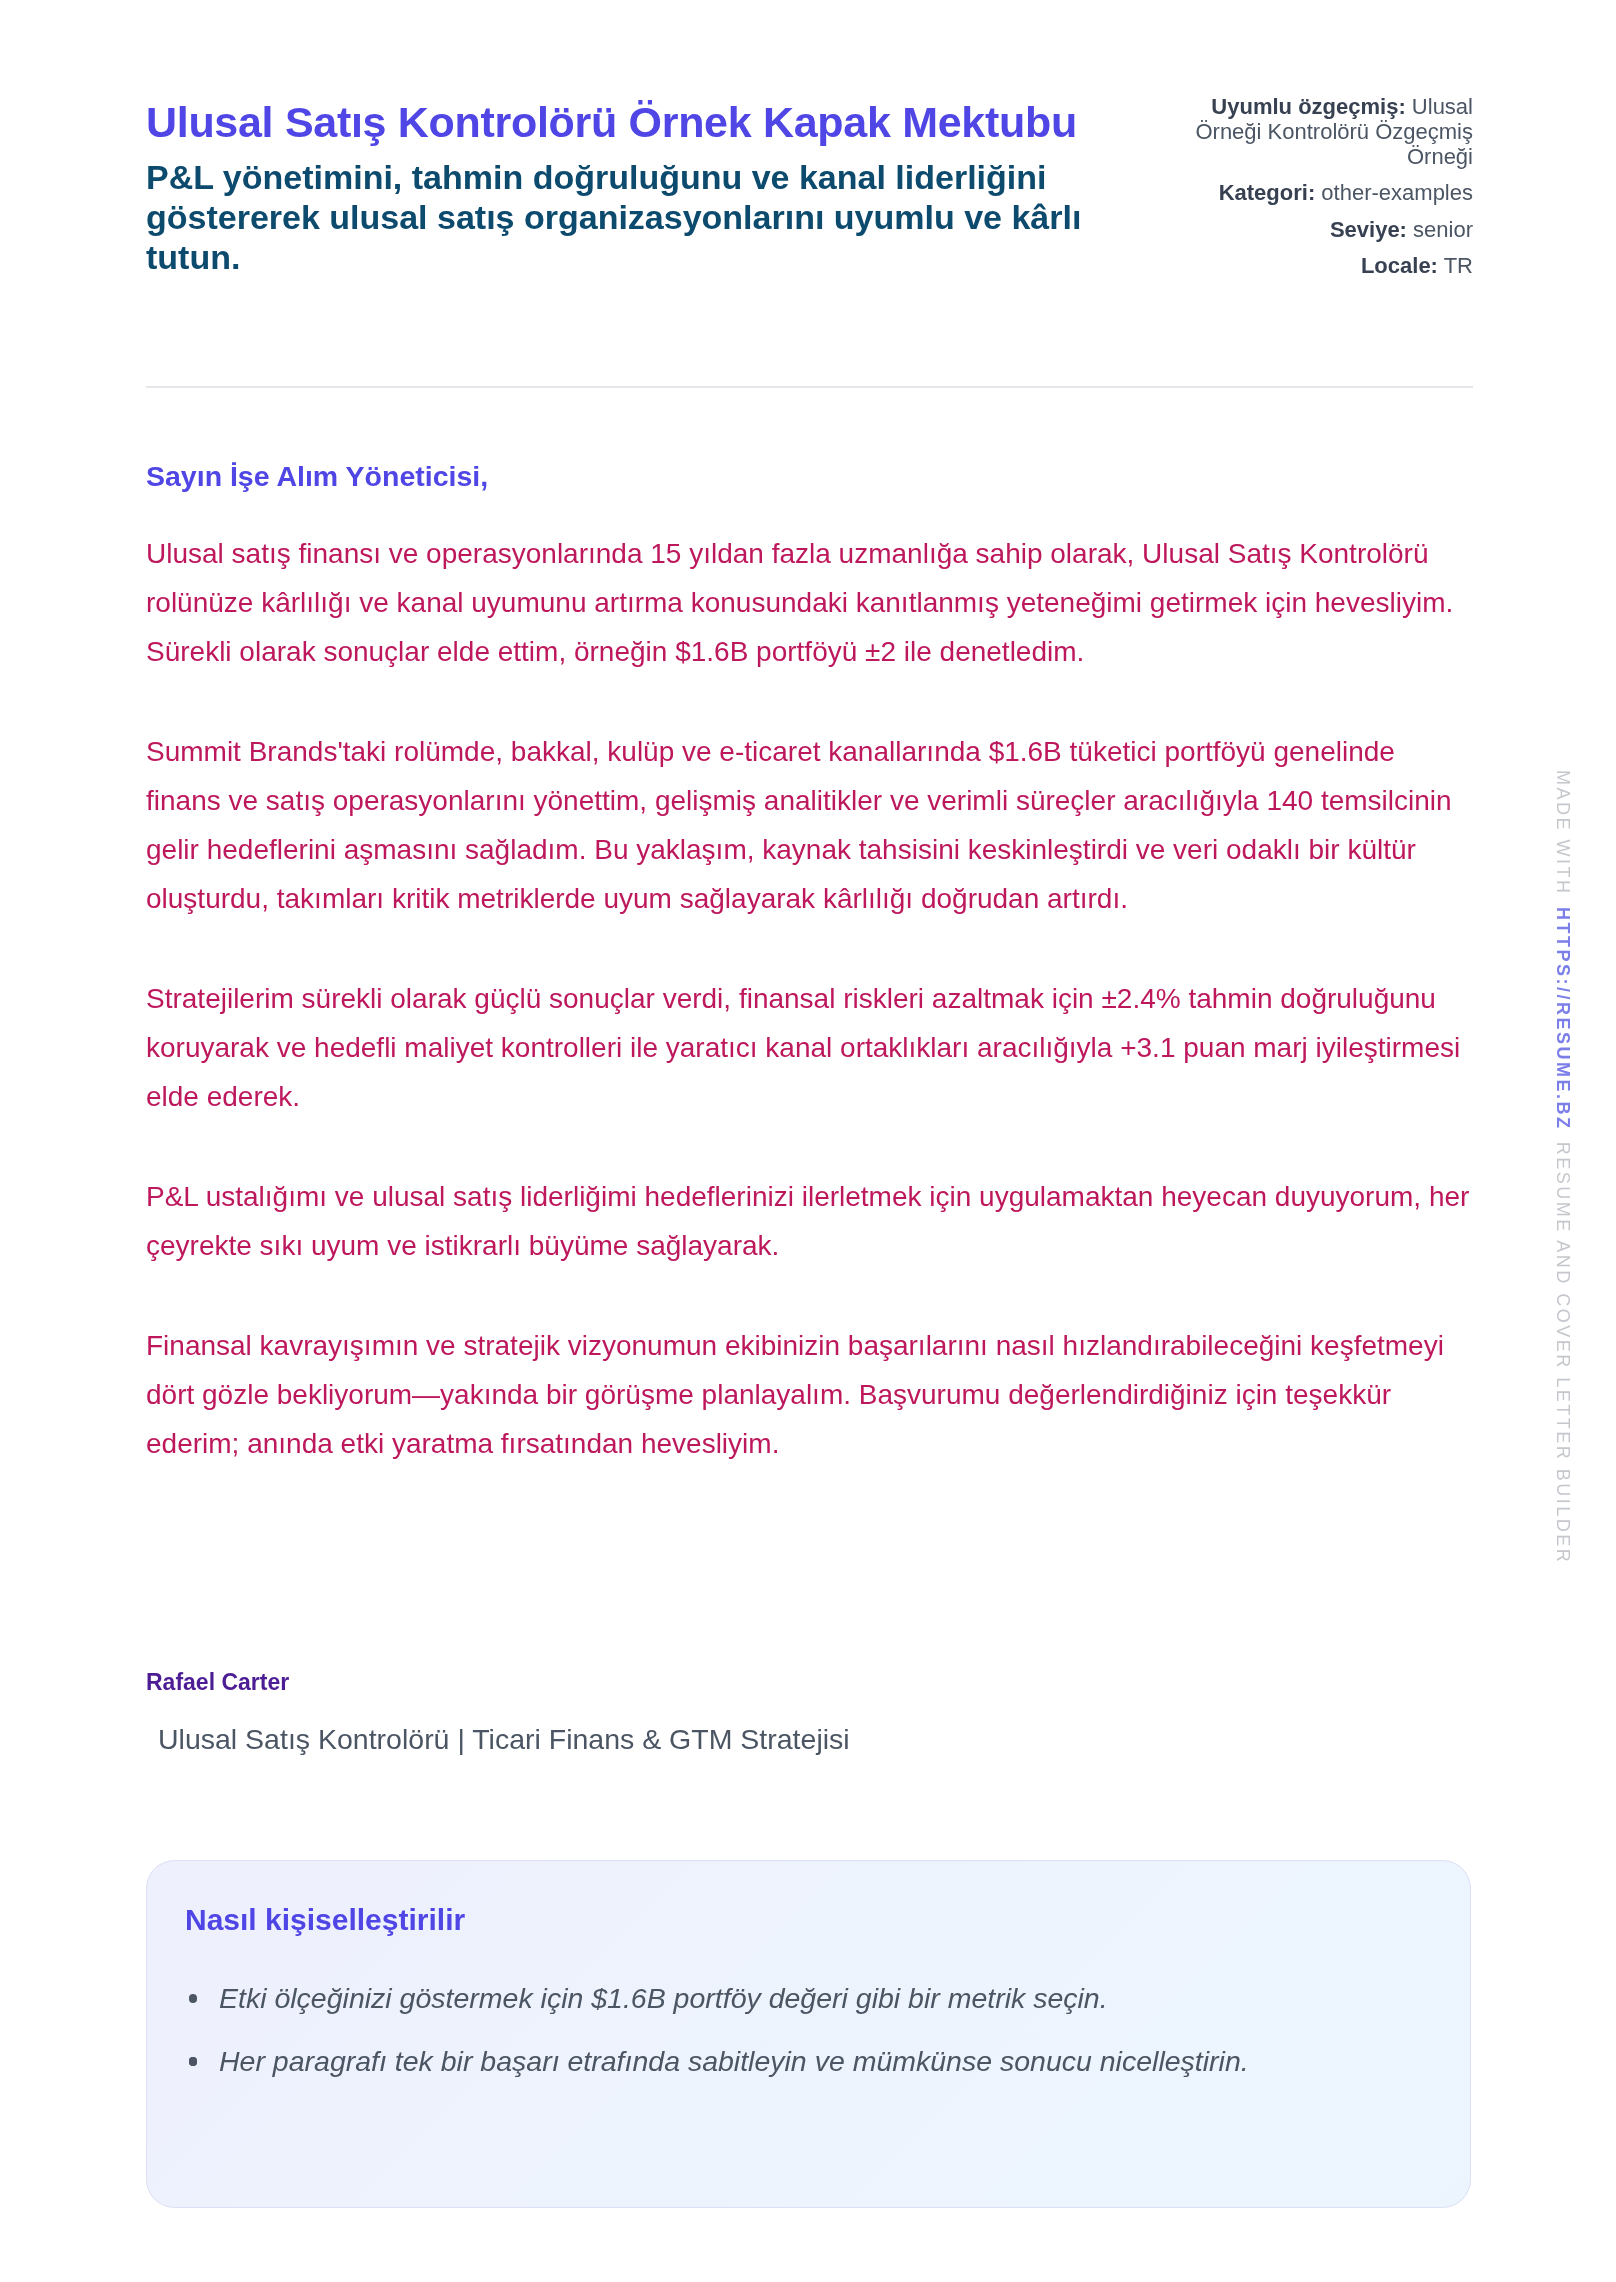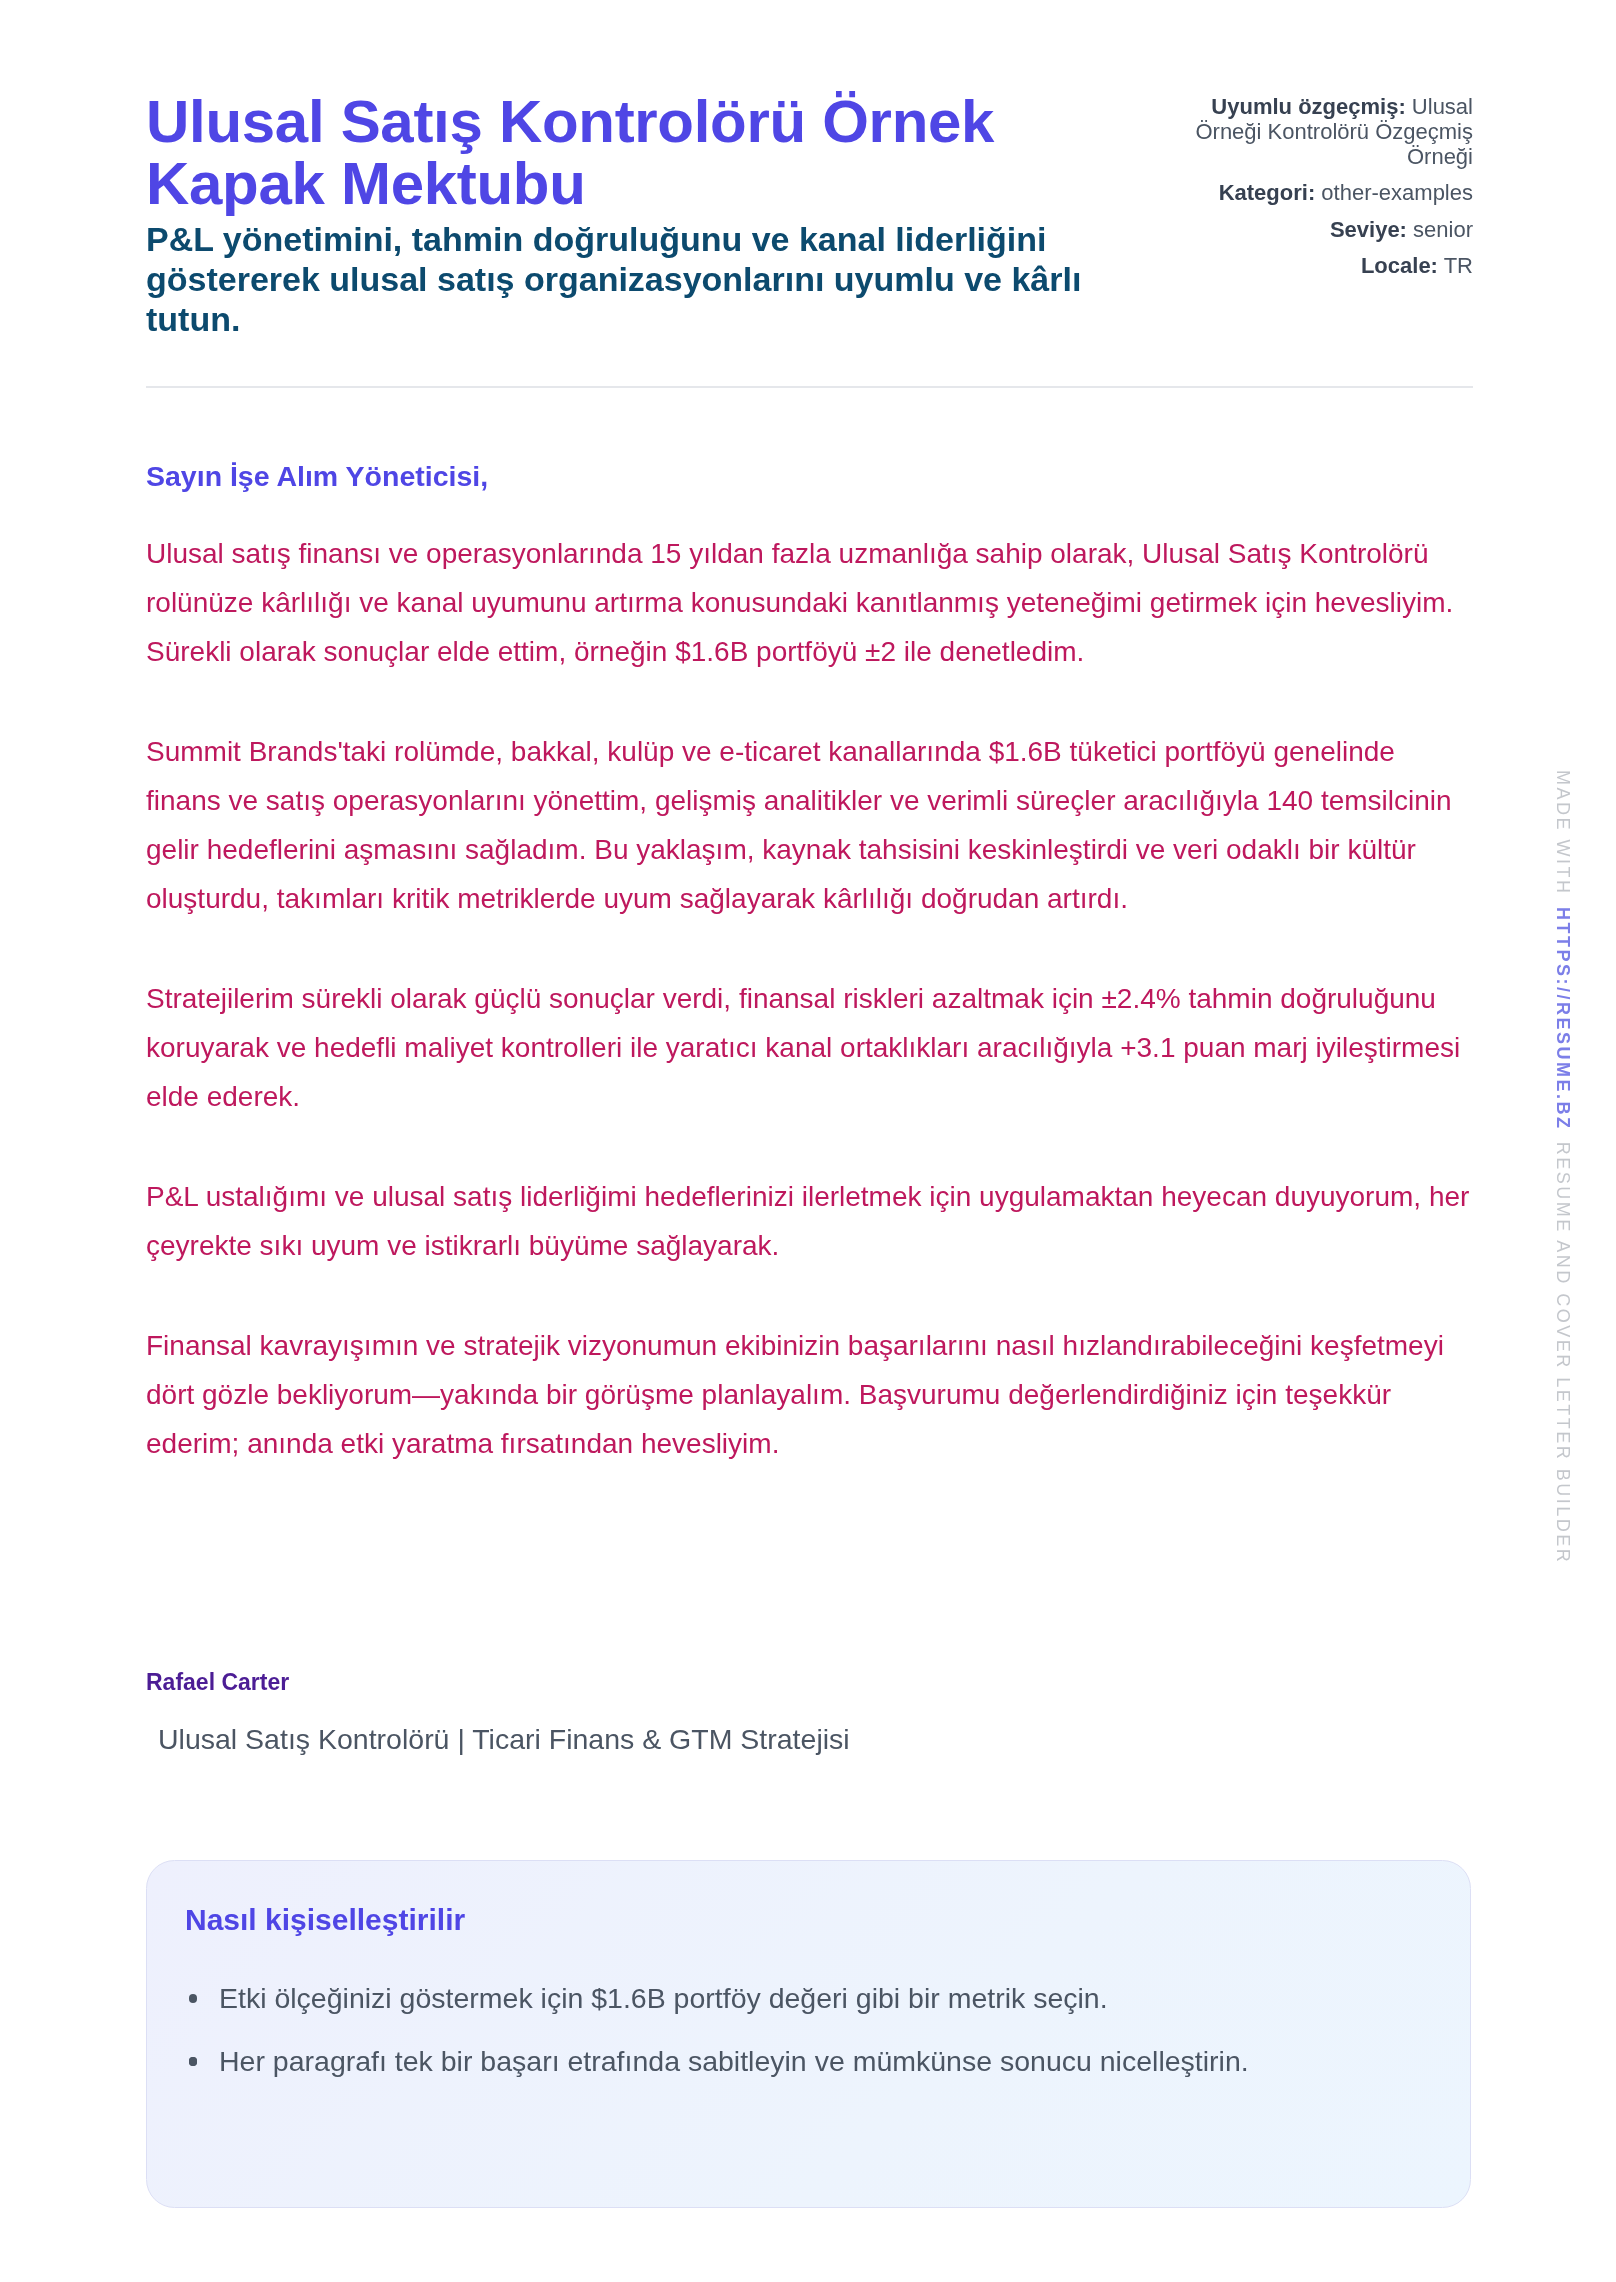--- a/index.html
+++ b/index.html
@@ -6,21 +6,21 @@
   body {
     width: 1617px; height: 2283px; position: relative; overflow: hidden;
     font-family: "Liberation Sans", "DejaVu Sans", sans-serif;
     color: #111827;
   }
   .page { position: absolute; left: 146px; top: 0; width: 1327px; }
 
   .header { position: relative; padding-top: 91px; display: flex; justify-content: space-between; }
   .header-left { width: 989px; }
   .title {
-    margin: 0; font-size: 60px; line-height: 62px; font-weight: 700;
+    margin: 0; font-size: 43px; line-height: 62px; font-weight: 700;
     color: #4f46e5; letter-spacing: -0.3px;
   }
   .subtitle {
     margin: 3.8px 0 0 0; font-size: 34px; line-height: 40px; font-weight: 700;
     color: #0c4a6e;
   }
   .meta { width: 304px; text-align: right; font-size: 22px; line-height: 25px; color: #4b5563; padding-top: 2.9px; }
   .meta-row { margin-bottom: 11.4px; }
   .meta-row .k { font-weight: 700; color: #374151; }
 
@@ -42,21 +42,21 @@
     border: 1.9px solid #dcdff5; border-radius: 28.5px; box-sizing: border-box;
     background: linear-gradient(135deg, #eef0fd 0%, #edf4fd 60%, #ecf5fe 100%);
   }
   .tips-title {
     position: absolute; top: 40px; left: 38px; margin: 0;
     font-size: 30px; line-height: 38px; font-weight: 700; color: #4f46e5;
   }
   .tips-list { position: absolute; top: 116px; left: 38px; margin: 0; padding: 0; list-style: none; }
   .tips-list li {
     position: relative; padding-left: 34px; font-size: 28.5px; line-height: 42px;
-    color: #4b5563; margin-bottom: 21px;
+    color: #4b5563; margin-bottom: 21px; font-style: italic;
   }
   .tips-list li .dot {
     position: absolute; left: 3.8px; top: 17px; width: 8.6px; height: 8.6px; border-radius: 50%;
     background: #4b5563;
   }
 
   .watermark {
     position: absolute; left: 1548px; top: 770px; width: 28.5px; height: 780px;
   }
   .watermark-inner {

